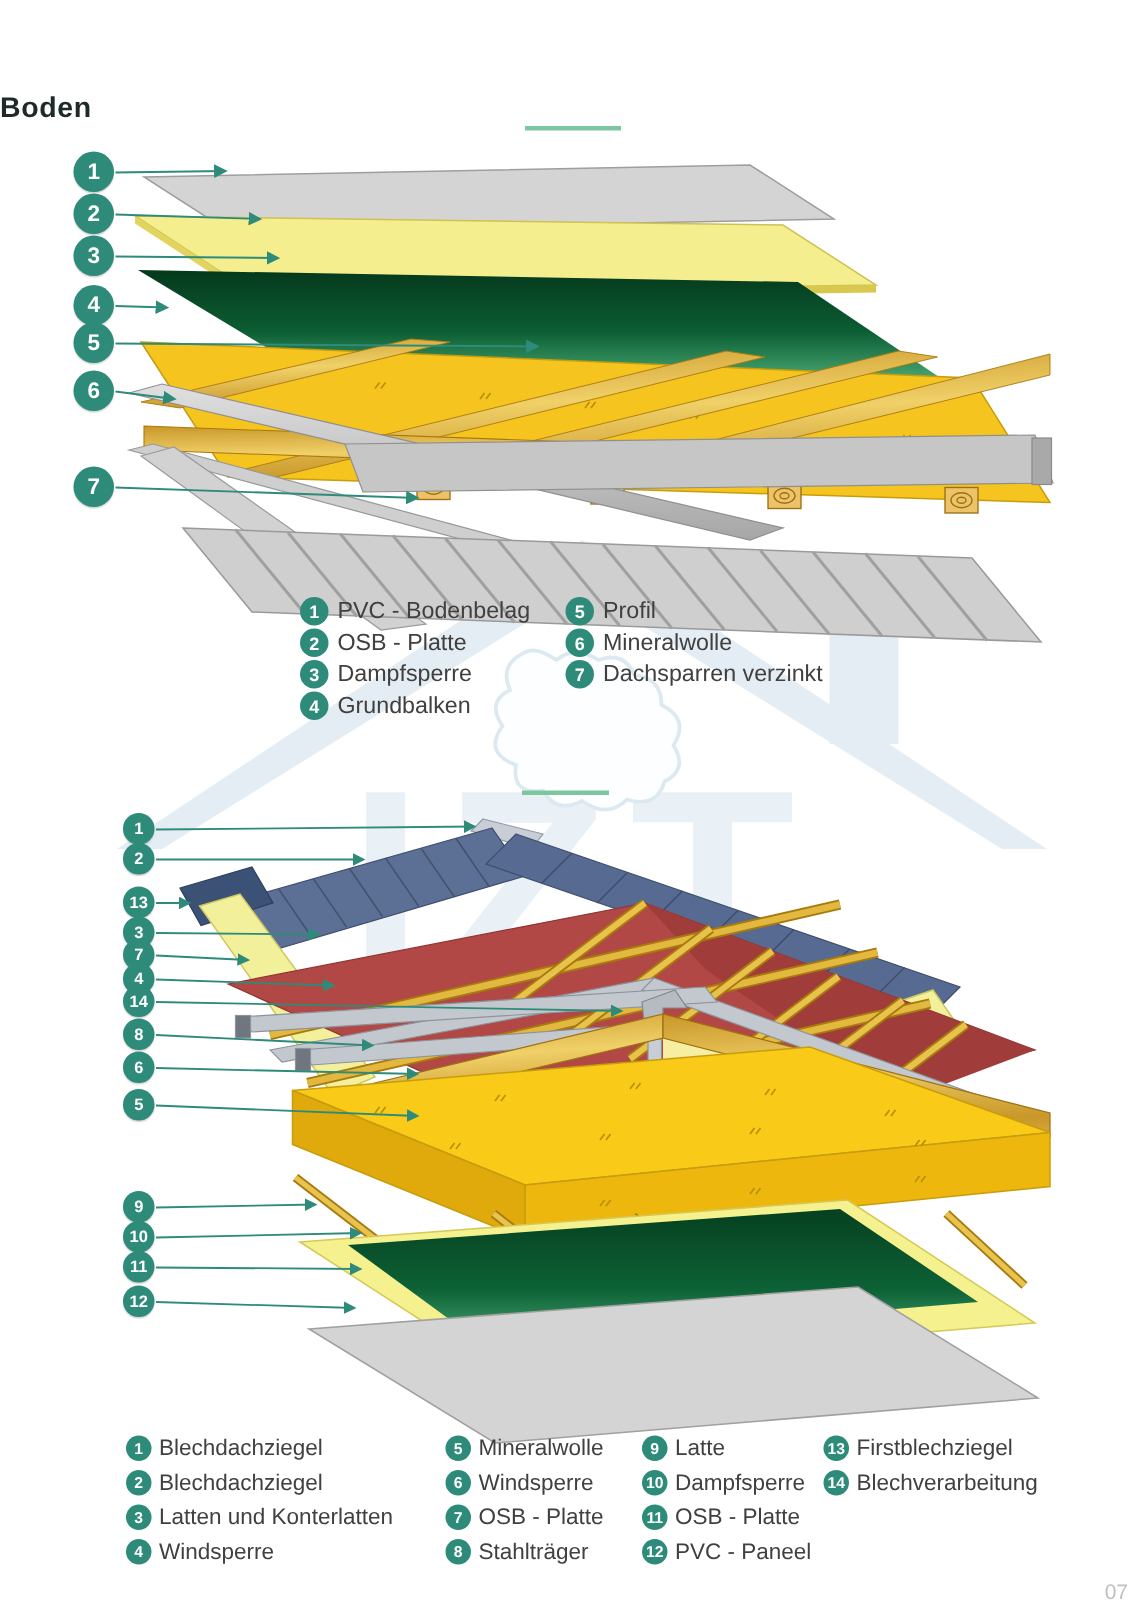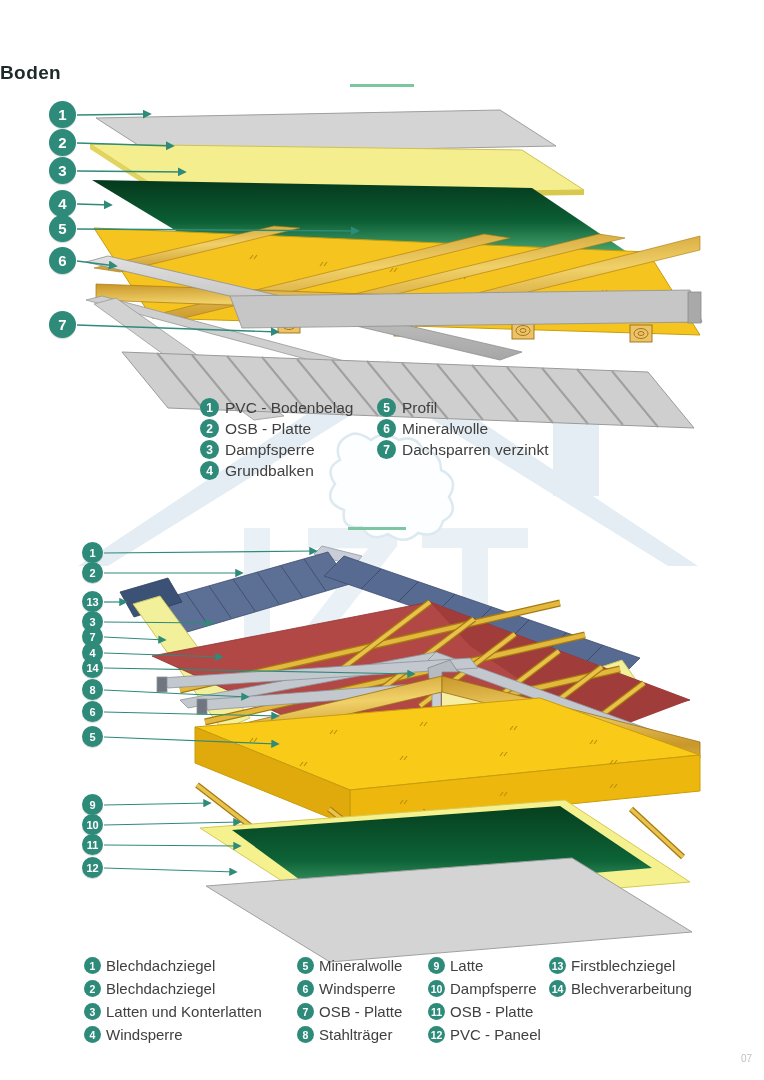--- a/index.html
+++ b/index.html
@@ -14,21 +14,21 @@
       box-shadow:0 1px 1px rgba(0,0,0,.18);}
   .co.b{width:27px;height:27px;font-size:15px;}
   .co.d{width:21px;height:21px;font-size:11px;}
   .lg{position:absolute;display:flex;align-items:center;z-index:6;}
   .lg .lc{background:#2e8b7a;color:#fff;border-radius:50%;display:flex;align-items:center;
           justify-content:center;font-weight:bold;flex:0 0 auto;}
   .lg.b .lc{width:19px;height:19px;font-size:12px;}
   .lg.d .lc{width:17px;height:17px;font-size:10.5px;}
   .lg .lt{margin-left:6px;color:#404040;font-size:15.5px;white-space:nowrap;}
   .lg.d .lt{font-size:15px;margin-left:5px;}
-  .pagenum{position:absolute;right:12px;top:1053px;color:#bfbfbf;font-size:10px;z-index:6;}
+  .pagenum{position:absolute;right:12px;top:1053px;color:#bfbfbf;font-size:14px;z-index:6;}
 </style>
 </head>
 <body>
 
 <div class="page">
 
 <svg class="canvas" width="764" height="1080" viewBox="0 0 764 1080">
   <defs>
     <linearGradient id="greenGrad" x1="0" y1="0" x2="0" y2="1">
       <stop offset="0" stop-color="#05391c"></stop>

